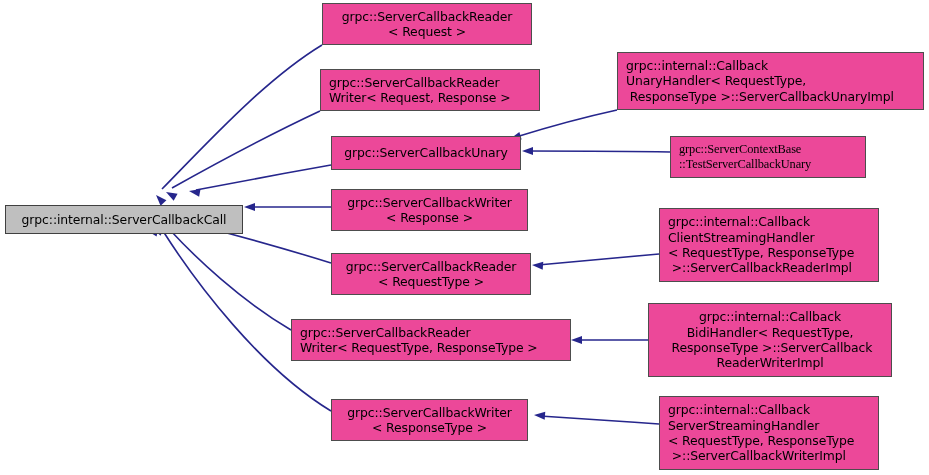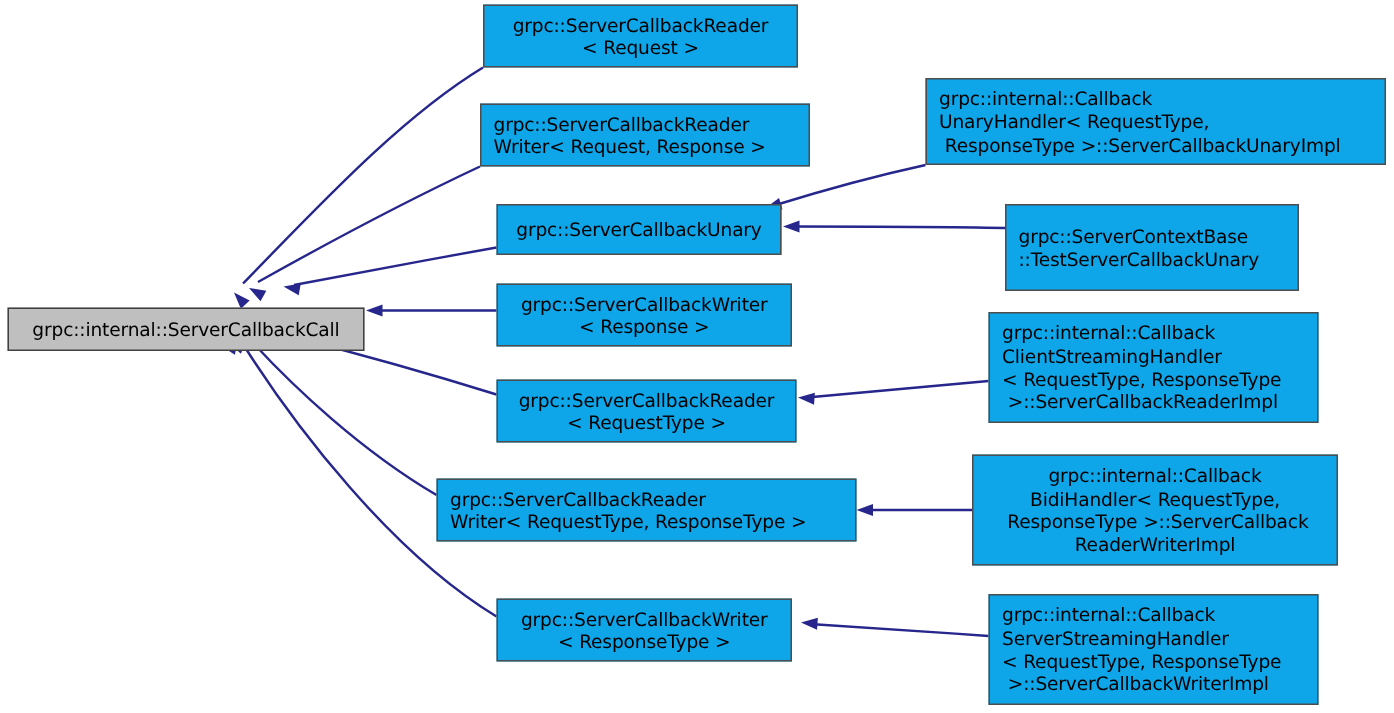--- a/index.html
+++ b/index.html
@@ -23,21 +23,21 @@
     height: 475px;
     pointer-events: none;
   }
   .node {
     position: absolute;
     box-sizing: border-box;
     display: flex;
     align-items: center;
     justify-content: center;
     border: 1px solid #4d4d4d;
-    background: #0ea5e9;
+    background: #ec4899;
     color: #000000;
     font-size: 12.4px;
     line-height: 15.4px;
     white-space: pre;
     text-align: center;
     letter-spacing: -0.1px;
   }
   .node.base {
     background: #bfbfbf;
     border-color: #404040;
@@ -122,21 +122,21 @@
 &lt; Response &gt;</span></div>
       <div class="node" style="left: 331px; top: 253px; width: 200px; height: 42px;"><span class="label">grpc::ServerCallbackReader
 &lt; RequestType &gt;</span></div>
       <div class="node lefttext" style="left: 291px; top: 319px; width: 280px; height: 42px;"><span class="label">grpc::ServerCallbackReader
 Writer&lt; RequestType, ResponseType &gt;</span></div>
       <div class="node" style="left: 331px; top: 399px; width: 197px; height: 42px;"><span class="label">grpc::ServerCallbackWriter
 &lt; ResponseType &gt;</span></div>
       <div class="node lefttext" style="left: 617px; top: 52px; width: 307px; height: 58px;"><span class="label">grpc::internal::Callback
 UnaryHandler&lt; RequestType,
  ResponseType &gt;::ServerCallbackUnaryImpl</span></div>
-      <div class="node lefttext" style="left: 670px; top: 136px; width: 196px; height: 58px;"><span class="label">grpc::ServerContextBase
+      <div class="node lefttext" style="left: 670px; top: 136px; width: 196px; height: 42px; font-family: Liberation Serif, serif;"><span class="label">grpc::ServerContextBase
 ::TestServerCallbackUnary</span></div>
       <div class="node lefttext" style="left: 659px; top: 208px; width: 220px; height: 74px;"><span class="label">grpc::internal::Callback
 ClientStreamingHandler
 &lt; RequestType, ResponseType
  &gt;::ServerCallbackReaderImpl</span></div>
       <div class="node" style="left: 648px; top: 303px; width: 244px; height: 74px;"><span class="label">grpc::internal::Callback
 BidiHandler&lt; RequestType,
  ResponseType &gt;::ServerCallback
 ReaderWriterImpl</span></div>
       <div class="node lefttext" style="left: 659px; top: 396px; width: 220px; height: 74px;"><span class="label">grpc::internal::Callback

